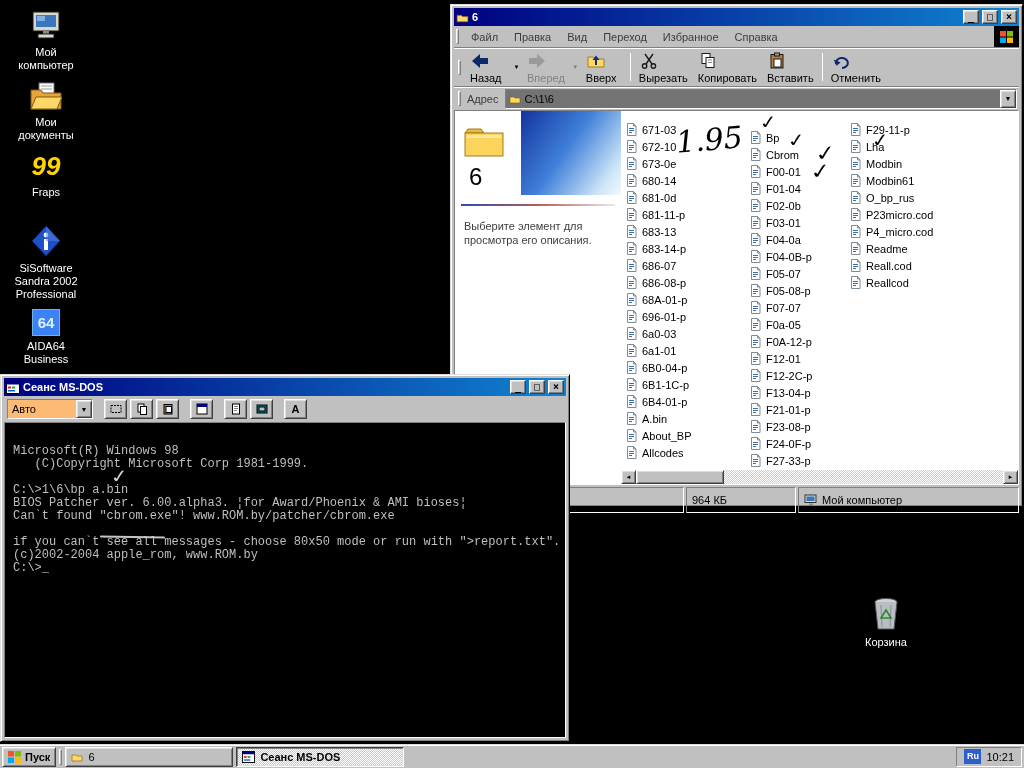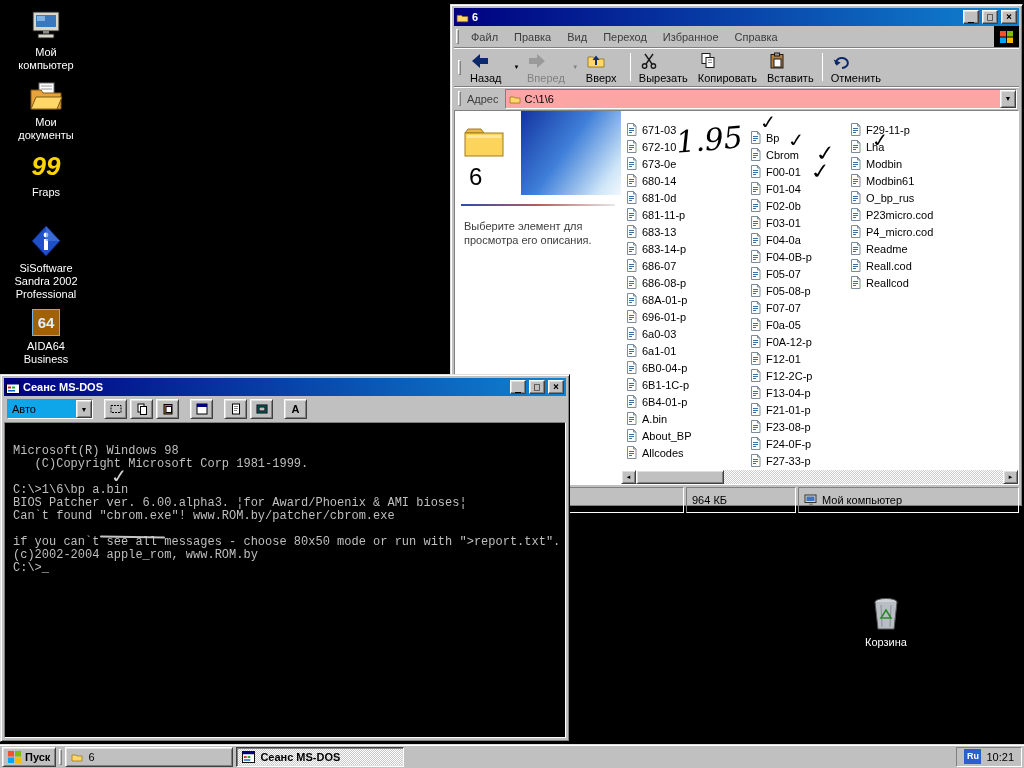--- a/index.html
+++ b/index.html
@@ -27,40 +27,40 @@
   .vsep { width:1px; height:28px; background:#808080; border-right:1px solid #fff; margin:0 3px; flex:none; }
 
   
   .dicon { position:absolute; width:76px; text-align:center; color:#fff; }
   .dicon .ic { height:36px; display:flex; align-items:flex-end; justify-content:center; margin-bottom:4px; }
   .dicon .lbl { font-size:11px; line-height:13px; }
   #di-0{left:8px;top:6px;} #di-1{left:8px;top:76px;} #di-2{left:8px;top:146px;}
   #di-3{left:8px;top:222px;} #di-4{left:8px;top:300px;} #di-5{left:848px;top:596px;}
   .glyph99 { font:bold italic 26px "Liberation Sans",sans-serif; color:#ffd400; }
   .glyph64 { font:bold 15px "Liberation Sans",sans-serif; color:#dff1ff;
-             background:#a16207; border:1px solid #6fb3e8; padding:4px 5px; }
+             background:#3b82f6; border:1px solid #6fb3e8; padding:4px 5px; }
 
   
   #explorer { left:450px; top:4px; width:573px; height:503px; }
   .menubar { height:21px; display:flex; align-items:center; }
   .menuitems { display:flex; align-items:center; }
   .menuitem { padding:3px 8px; color:#3c3c3c; }
   .menulogo { margin-left:auto; width:25px; height:21px; background:#000;
               display:flex; align-items:center; justify-content:center; }
   .toolbar { height:39px; display:flex; align-items:center; padding:1px 2px; }
   .tbtn { display:flex; flex-direction:column; align-items:flex-start; justify-content:center;
           height:36px; min-width:46px; padding:0 5px; }
   .tbtn .tlabel { font-size:11px; margin-top:1px; color:#000; }
   .tbtn.disabled .tlabel { color:#818181; }
   .dd { width:11px; height:34px; display:flex; align-items:center; justify-content:center;
         font-size:6px; color:#000; }
   .dd.disabled { color:#818181; }
   .addressbar { height:24px; display:flex; align-items:center; padding:1px 2px; }
   .addr-label { padding:0 6px 0 2px; color:#3c3c3c; }
-  .combo { flex:1; height:20px; background:#fca5a5; display:flex; align-items:center;
+  .combo { flex:1; height:20px; background:#737373; display:flex; align-items:center;
            gap:4px; padding:0 18px 0 3px; position:relative;
            border:1px solid; border-color:#808080 #fff #fff #808080; }
   .combo-dd { position:absolute; right:0; top:0; bottom:0; width:16px;
               display:flex; align-items:center; justify-content:center; font-size:7px; }
   .content { height:375px; background:#fff; display:flex; position:relative;
              border:1px solid; border-color:#808080 #fff #fff #808080; overflow:hidden; }
   .webpane { width:166px; position:relative; flex:none; background:#fff; }
   .wbanner { position:absolute; left:66px; top:0; right:0; height:84px;
              background:linear-gradient(125deg,#13349f 0%,#3f7fd9 45%,#cfe6f8 85%,#f2f8fd 100%); }
   .wfolder { position:absolute; left:8px; top:14px; }
@@ -79,21 +79,21 @@
             justify-content:center; font-size:6px; color:#000; }
   .sc-thumb { width:88px; height:14px; flex:none; }
   .statusbar { height:20px; display:flex; gap:2px; padding-top:2px; }
   .spane { height:26px; display:flex; align-items:center; gap:4px; padding:4px 5px;
            border:1px solid; border-color:#808080 #fff #fff #808080; white-space:nowrap; }
   .s1{width:230px;} .s2{width:110px;} .s3{flex:1;}
 
   
   #dos { left:0; top:374px; width:570px; height:368px; z-index:20; }
   .dostb { height:26px; display:flex; align-items:center; gap:3px; padding:2px 3px; }
-  .combo2 { width:86px; height:20px; background:#0ea5e9; display:flex; align-items:center;
+  .combo2 { width:86px; height:20px; background:#fdba74; display:flex; align-items:center;
             padding:0 16px 0 4px; position:relative; flex:none;
             border:1px solid; border-color:#808080 #fff #fff #808080; }
   .dbtn { width:23px; height:20px; display:flex; align-items:center; justify-content:center; flex:none; }
   .dgap { width:5px; flex:none; }
   .console { height:316px; background:#000; color:#bfbfbf; overflow:hidden;
              border:1px solid; border-color:#808080 #fff #fff #808080;
              font:12px/13px "Liberation Mono", monospace; padding:22px 0 0 8px; }
   .cline { height:13px; white-space:pre; }
 
   

